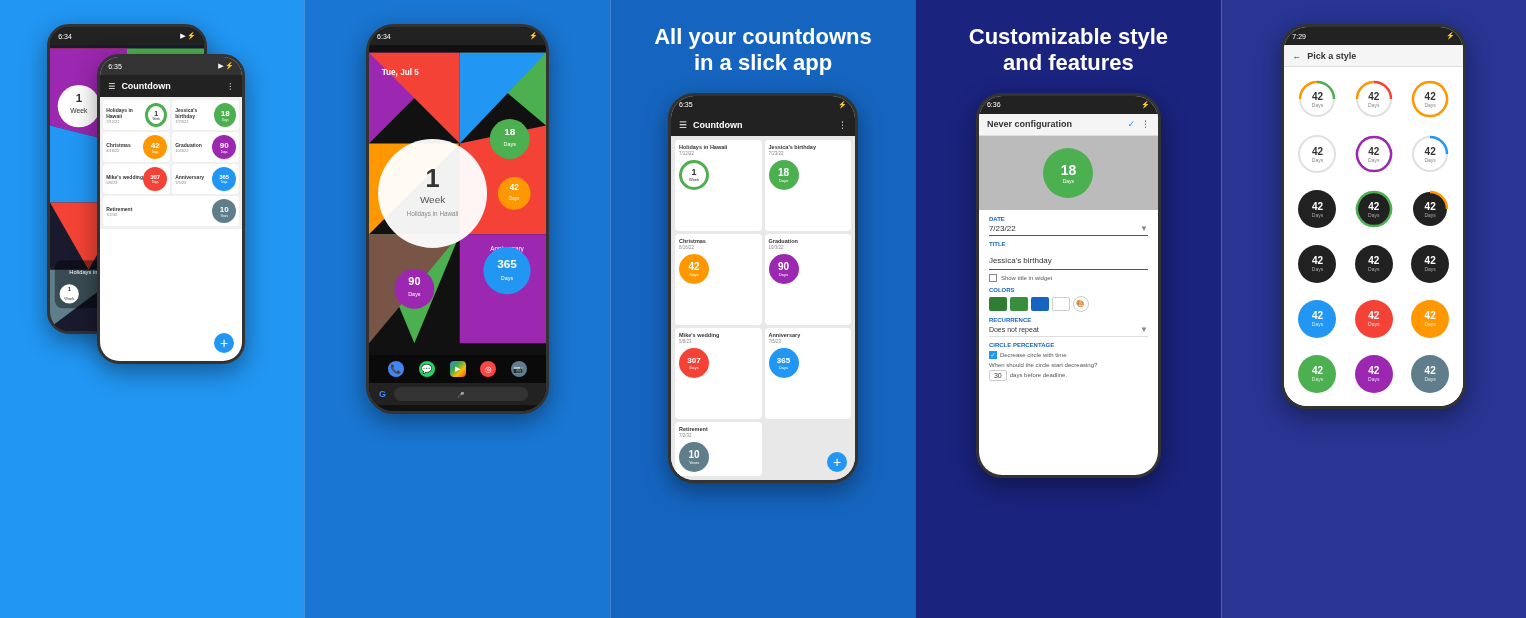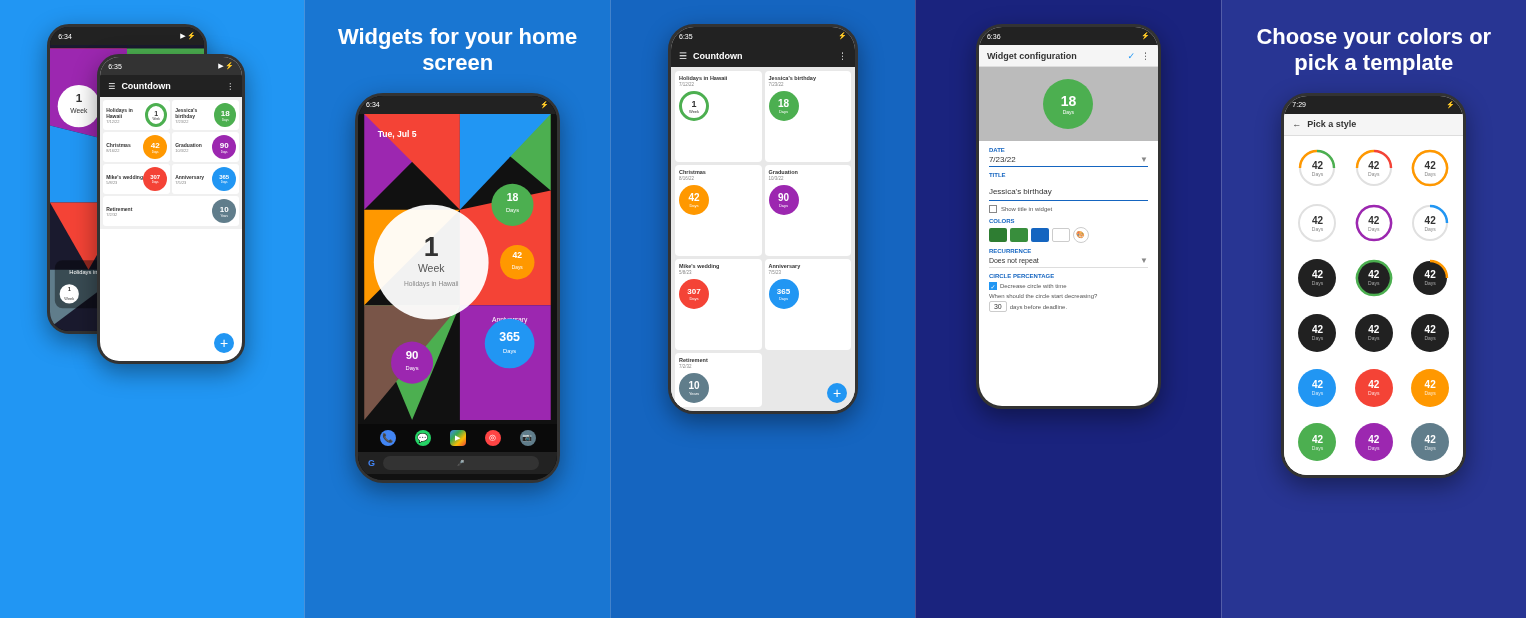--- a/index.html
+++ b/index.html
@@ -258,24 +258,23 @@
             </div>
           </div>
         </div>
         <div class="fab">+</div>
       </div>
     </div>
   </div>
 </div>
 
 <div class="panel panel-2">
-  <div class="panel-title">Widgets for your home screen</div>
 
   <div class="phone-container" style="justify-content:center;">
-    <div class="phone phone-large" style="width:205px;height:390px;border-radius:28px;">
+    <div class="phone phone-large" style="width:183px;height:390px;border-radius:28px;">
       <div class="phone-screen" style="height:100%;background:#111;">
         <div class="status-bar" style="background:#222;">
           <span>6:34</span>
           <span>⚡</span>
         </div>
         
         <svg viewBox="0 0 195 320" style="width:100%;height:calc(100% - 78px);">
 
           <polygon points="0,0 100,0 0,100" fill="#9C27B0"></polygon>
           <polygon points="100,0 195,0 195,80" fill="#4CAF50"></polygon>
@@ -337,20 +336,21 @@
           <div style="background:#333;border-radius:12px;flex:1;margin:0 8px;height:14px;display:flex;align-items:center;justify-content:center;">
             <span style="font-size:6px;color:#888;">🎤</span>
           </div>
         </div>
       </div>
     </div>
   </div>
 </div>
 
 <div class="panel panel-3">
+  <div class="panel-title">All your countdowns in a slick app</div>
 
   <div class="phone-container" style="justify-content:center;">
     <div class="phone" style="width:190px;height:390px;border-radius:26px;">
       <div class="phone-screen" style="height:100%;background:#f5f5f5;display:flex;flex-direction:column;">
         <div class="status-bar">
           <span>6:35</span>
           <span>⚡</span>
         </div>
         <div class="app-bar">
           <span style="color:white;font-size:9px;margin-right:6px;">☰</span>
@@ -423,31 +423,32 @@
             </div>
           </div>
         </div>
         <div class="fab">+</div>
       </div>
     </div>
   </div>
 </div>
 
 <div class="panel panel-4">
+  <div class="panel-title">Customizable style and features</div>
 
   <div class="phone-container" style="justify-content:center;">
     <div class="phone" style="width:185px;height:385px;border-radius:26px;">
       <div class="phone-screen" style="height:100%;background:white;display:flex;flex-direction:column;">
         <div class="status-bar">
           <span>6:36</span>
           <span>⚡</span>
         </div>
 
         <div style="background:#f5f5f5;height:22px;display:flex;align-items:center;padding:0 8px;border-bottom:1px solid #ddd;">
-          <span style="font-size:9px;font-weight:600;flex:1;color:#333;">Widget configuration</span>
+          <span style="font-size:9px;font-weight:600;flex:1;color:#333;">Never configuration</span>
           <span style="font-size:9px;color:#2196F3;margin-right:6px;">✓</span>
           <span style="font-size:9px;color:#333;">⋮</span>
         </div>
 
         <div style="background:#bbb;padding:12px;display:flex;justify-content:center;">
           <div style="width:50px;height:50px;border-radius:50%;background:#4CAF50;display:flex;flex-direction:column;align-items:center;justify-content:center;">
             <span style="font-size:14px;font-weight:700;color:white;">18</span>
             <span style="font-size:5px;color:white;">Days</span>
           </div>
         </div>
@@ -498,21 +499,20 @@
             <div style="border:1px solid #ccc;padding:1px 4px;border-radius:2px;font-size:7px;color:#333;">30</div>
             <span style="font-size:6px;color:#555;">days before deadline.</span>
           </div>
         </div>
       </div>
     </div>
   </div>
 </div>
 
 <div class="panel panel-5">
-  <div class="panel-title">Choose your colors or pick a template</div>
 
   <div class="phone-container" style="justify-content:center;">
     <div class="phone" style="width:185px;height:385px;border-radius:26px;">
       <div class="phone-screen" style="height:100%;background:white;display:flex;flex-direction:column;">
         <div class="status-bar">
           <span>7:29</span>
           <span>⚡</span>
         </div>
 
         <div style="background:#f5f5f5;height:22px;display:flex;align-items:center;padding:0 8px;border-bottom:1px solid #ddd;">

